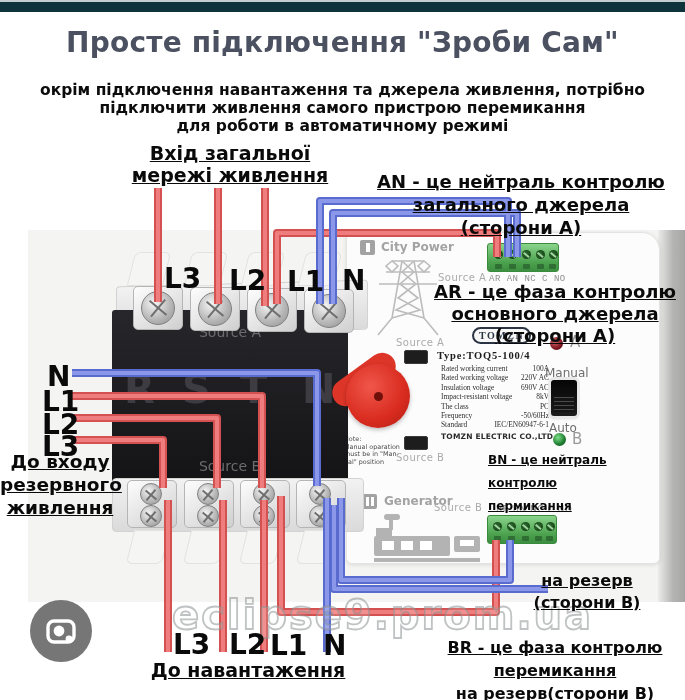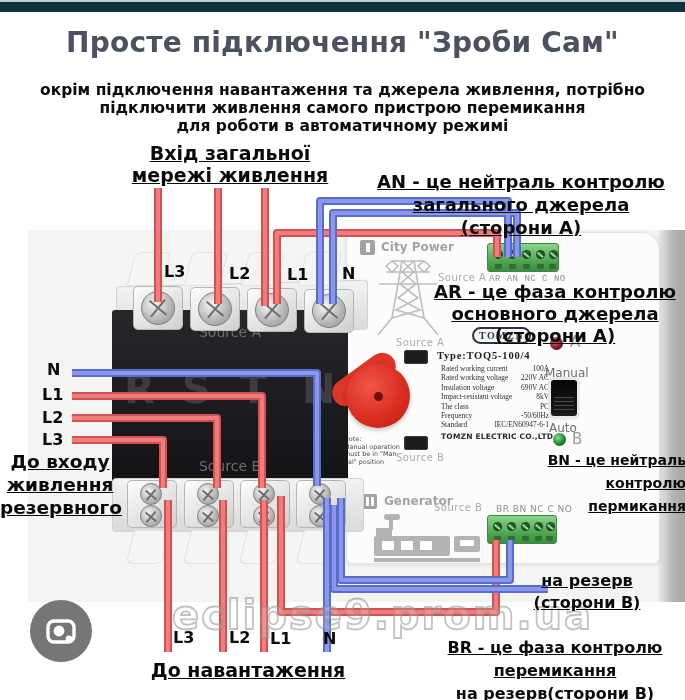--- a/index.html
+++ b/index.html
@@ -78,21 +78,21 @@
               box-shadow:0 2px 4px rgba(0,0,0,.25);}
   .knob .dot{position:absolute;left:38px;top:42px;width:9px;height:9px;border-radius:50%;background:#6f100a;}
   
   .wires{position:absolute;left:0;top:0;z-index:40;pointer-events:none;}
   .red-outer{stroke:#d35151;stroke-width:8;fill:none;}
   .red-inner{stroke:#f07d7d;stroke-width:4;fill:none;}
   .blue-outer{stroke:#5a6bd0;stroke-width:8;fill:none;}
   .blue-inner{stroke:#8b97e8;stroke-width:4;fill:none;}
   
   .ann{position:absolute;font-weight:bold;color:#0a0a0a;z-index:50;text-decoration:underline;}
-  .wlabel{position:absolute;font-size:16px;font-weight:bold;color:#0a0a0a;z-index:50;}
+  .wlabel{position:absolute;font-size:28px;font-weight:bold;color:#0a0a0a;z-index:50;}
   .watermark{position:absolute;left:172px;top:592px;z-index:45;font-size:40px;font-weight:bold;
              letter-spacing:2px;color:rgba(255,255,255,.15);
              -webkit-text-stroke:1.8px rgba(140,146,146,.55);}
   
   .lens-btn{position:absolute;left:30px;top:600px;width:62px;height:62px;border-radius:50%;
             background:#767676;display:flex;align-items:center;justify-content:center;z-index:60;cursor:pointer;}
   .z10{z-index:10}.z11{z-index:11}.z12{z-index:12}.z15{z-index:15}.z16{z-index:16}
 </style>
 </head>
 <body>
@@ -308,38 +308,38 @@
   <div class="ann" style="left:375px;top:146px;width:292px;text-align:center;font-size:18px;line-height:23px;margin-top:24px;">
     <div>AN - це нейтраль контролю</div>
     <div>загального джерела</div>
     <div>(сторони А)</div>
   </div>
   <div class="ann" style="left:425px;top:281px;width:260px;text-align:center;font-size:18px;line-height:22px;">
     <div>AR - це фаза контролю</div>
     <div>основного джерела</div>
     <div>(сторони А)</div>
   </div>
-  <div class="ann" style="left:488px;top:449px;width:198px;text-align:right;font-size:14px;line-height:23px;">
+  <div class="ann" style="left:488px;top:449px;width:198px;text-align:left;font-size:12px;line-height:23px;">
     <div>BN - це нейтраль</div>
     <div>контролю</div>
     <div>пермикання</div>
   </div>
   <div class="ann" style="left:488px;top:537px;width:198px;text-align:center;font-size:16px;line-height:22px;margin-top:33px;">
     <div>на резерв</div>
     <div>(сторони В)</div>
   </div>
   <div class="ann" style="left:427px;top:636px;width:256px;text-align:center;font-size:16px;line-height:23px;">
     <div>BR - це фаза контролю</div>
     <div>перемикання</div>
     <div>на резерв(сторони В)</div>
   </div>
   <div class="ann" style="left:0px;top:450px;width:120px;text-align:center;font-size:18.5px;line-height:23px;">
     <div>До входу</div>
+    <div>резервного</div>
     <div>живлення</div>
-    <div>резервного</div>
   </div>
   <div class="ann" style="left:128px;top:659px;width:240px;text-align:center;font-size:19px;">До навантаження</div>
 
   <span class="wlabel" style="left:164px;top:262px;">L3</span>
   <span class="wlabel" style="left:229px;top:264px;">L2</span>
   <span class="wlabel" style="left:287px;top:265px;">L1</span>
   <span class="wlabel" style="left:342px;top:264px;">N</span>
   <span class="wlabel" style="left:47px;top:360px;">N</span>
   <span class="wlabel" style="left:42px;top:385px;">L1</span>
   <span class="wlabel" style="left:42px;top:408px;">L2</span>

